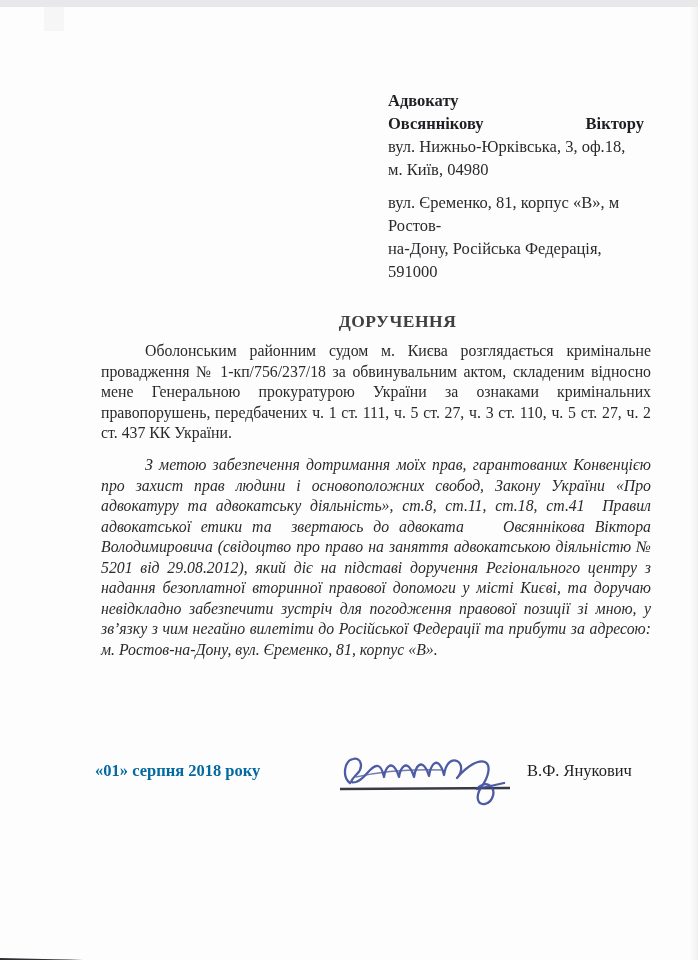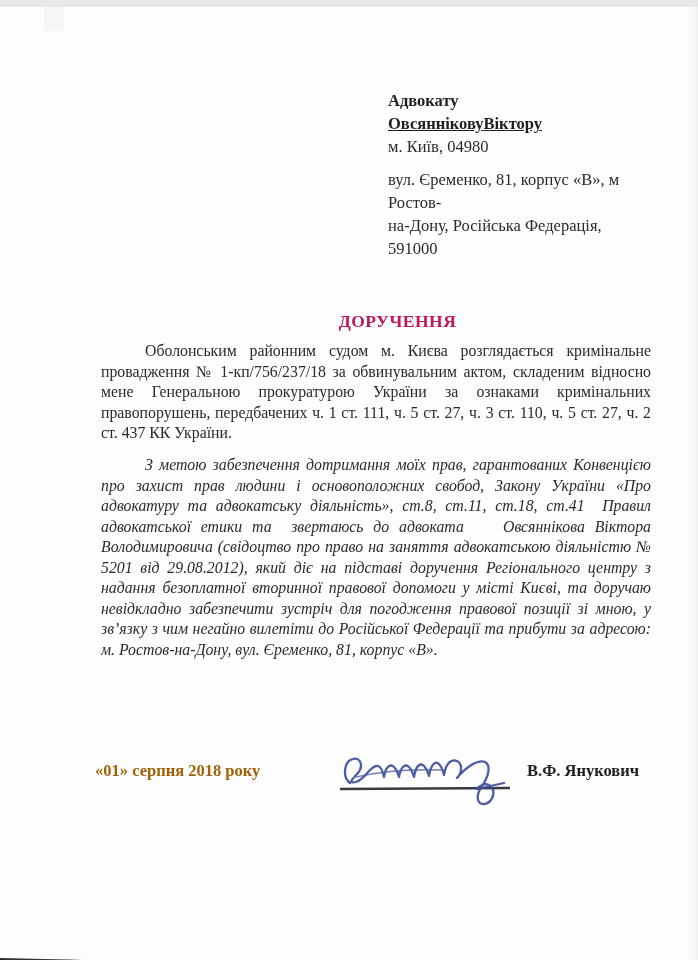--- a/index.html
+++ b/index.html
@@ -13,44 +13,44 @@
     color:#2a2a2e;
   }
   .b { font-weight:bold; color:#1f1f23; }
 
   
   .address {
     position:absolute; left:388px; top:82px; width:256px;
     font-size:16.5px; line-height:23px;
   }
   .addr-gap { height:10px; }
-  .justify-line { display:flex; justify-content:flex-start;text-decoration:underline; }
+  .justify-line { display:flex; justify-content:space-between; }
 
   
   .title {
     position:absolute; left:145px; top:304px; width:505px;
     margin:0; text-align:center;
-    font-size:17.5px; font-weight:bold; letter-spacing:.5px; color:#be185d;
+    font-size:17.5px; font-weight:bold; letter-spacing:.5px; color:#404040;
   }
 
   
   .para {
     position:absolute; left:101px; width:550px;
     margin:0; font-size:15.8px; line-height:20.5px;
     text-align:justify; text-indent:44px;
   }
   .p1 { top:334px; }
   .p2 { top:448px;font-style:italic; }
   .p3 { top:655px; }
 
   
   .sigrow { position:absolute; left:95px; top:746px; width:550px; height:70px; }
-  .date { position:absolute; left:0; top:8px; font-weight:bold; font-size:16.5px; color:#a16207; }
+  .date { position:absolute; left:0; top:8px; font-weight:bold; font-size:16.5px; color:#0369a1; }
   .sig-svg { position:absolute; left:243px; top:-22px; }
-  .name { position:absolute; left:432px; top:8px; font-weight:bold; font-size:16.5px; color:#1f1f23; }
+  .name { position:absolute; left:432px; top:8px; font-weight:normal; font-size:16.5px; color:#1f1f23; }
 
   
   .smudge-topleft {
     position:absolute; left:44px; top:0; width:20px; height:24px;
     background:#f6f6f7;
   }
   .edge-right {
     position:absolute; right:0; top:0; width:9px; height:100%;
     background:linear-gradient(to left, rgba(140,140,148,.10), rgba(140,140,148,0));
   }
@@ -63,20 +63,21 @@
 
   <div class="smudge-topleft"></div>
   <div class="edge-right"></div>
 
   <div class="address">
     <div class="b">Адвокату</div>
     <div class="b justify-line">
       <span>Овсяннікову</span>
       <span>Віктору</span>
     </div>
+    <div>вул. Нижньо-Юрківська, 3, оф.18,</div>
     <div>м. Київ, 04980</div>
     <div class="addr-gap"></div>
     <div>вул. Єременко, 81, корпус «В», м Ростов-</div>
     <div>на-Дону, Російська Федерація, 591000</div>
   </div>
 
   <h1 class="title">ДОРУЧЕННЯ</h1>
 
   <p class="para p1">Оболонським районним судом м. Києва розглядається кримінальне провадження № 1-кп/756/237/18 за обвинувальним актом, складеним відносно мене Генеральною прокуратурою України за ознаками кримінальних правопорушень, передбачених ч. 1 ст. 111, ч. 5 ст. 27, ч. 3 ст. 110, ч. 5 ст. 27, ч. 2 ст. 437 КК України.</p>
   <p class="para p2">З метою забезпечення дотримання моїх прав, гарантованих Конвенцією про захист прав людини і основоположних свобод, Закону України «Про адвокатуру та адвокатську діяльність», ст.8, ст.11, ст.18, ст.41 &nbsp;Правил адвокатської етики та &nbsp;звертаюсь до адвоката &nbsp;&nbsp;&nbsp;Овсяннікова Віктора Володимировича (свідоцтво про право на заняття адвокатською діяльністю № 5201 від 29.08.2012), який діє на підставі доручення Регіонального центру з надання безоплатної вторинної правової допомоги у місті Києві, та доручаю невідкладно забезпечити зустріч для погодження правової позиції зі мною, у зв’язку з чим негайно вилетіти до Російської Федерації та прибути за адресою: м. Ростов-на-Дону, вул. Єременко, 81, корпус «В».</p>

